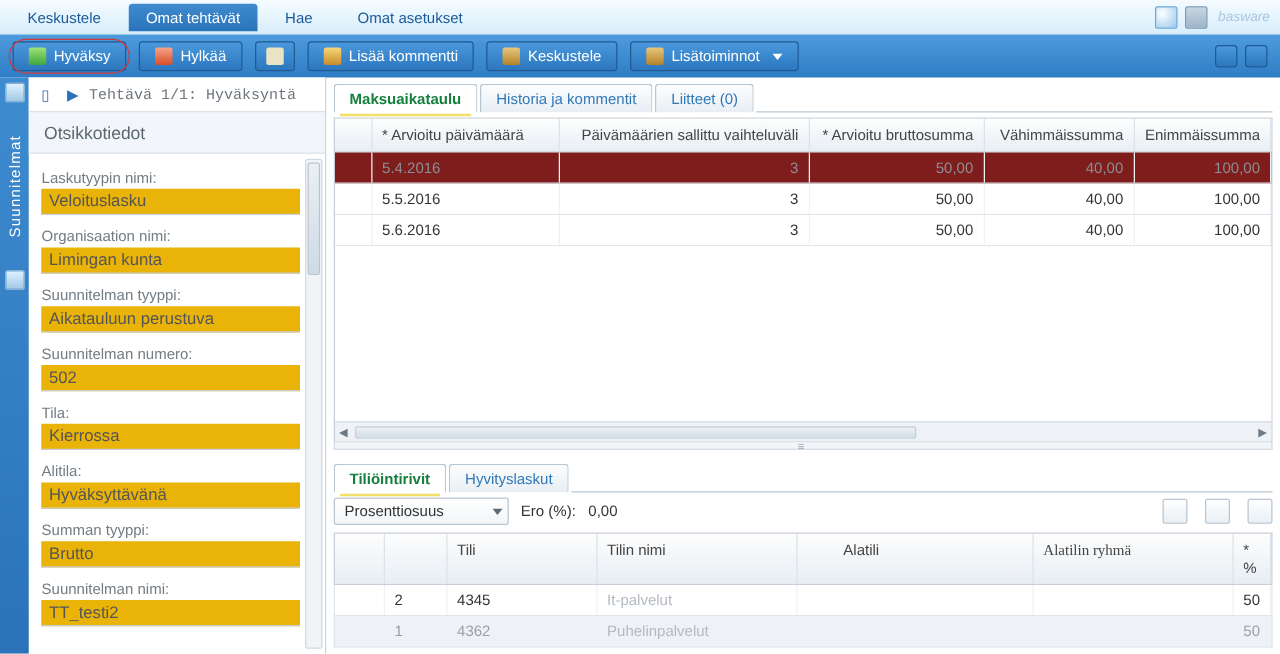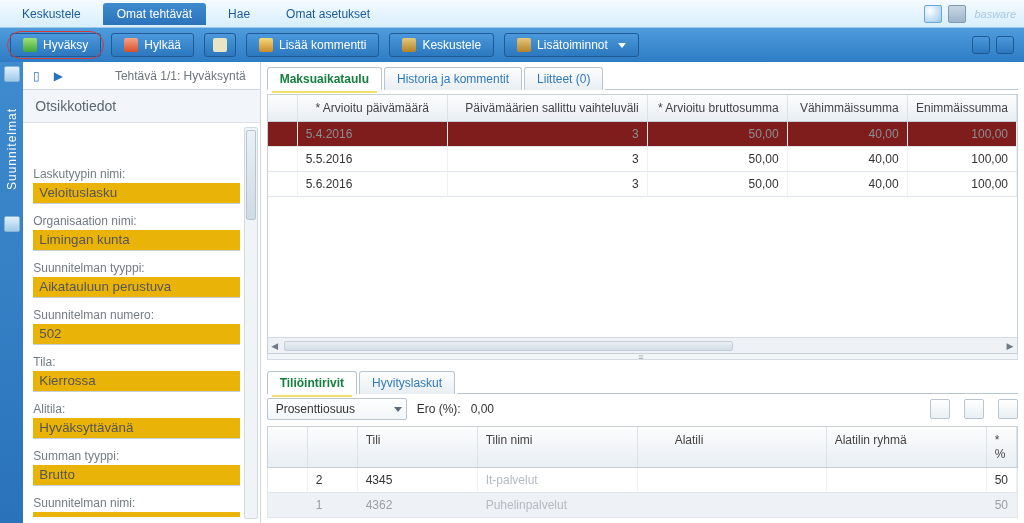--- a/index.html
+++ b/index.html
@@ -34,43 +34,43 @@
   
   .main { display: flex; height: calc(523px - 62px); }
   .rail { width: 24px; background: linear-gradient(#3f8bcf,#2a73bb); display:flex; flex-direction: column; align-items: center; padding-top: 4px; gap: 18px;}
   .rail-label { writing-mode: vertical-rl; transform: rotate(180deg); color:#fff; font-size: 12px; letter-spacing: 1px; padding: 8px 0;}
   .rail-icon { width:16px;height:16px;background:linear-gradient(#dff1ff,#a2c9e6);border:1px solid #86b4d8;border-radius:2px;}
 
   
   .left-panel { width: 245px; border-right: 1px solid #cfd6de; display:flex; flex-direction: column; }
   .task-bar { display:flex; align-items:center; height: 28px; border-bottom:1px solid #cfd6de; background:#fff; padding: 0 4px;}
   .task-bar .nav-icon { width:18px;height:18px; display:inline-flex;align-items:center;justify-content:center;color:#2a73bb; margin-right:4px; border:1px solid transparent;}
-  .task-bar .task-text { flex:1; text-align:right; color:#6d767e; padding-right:10px; }
+  .task-bar .task-text { flex:1; text-align:left; color:#6d767e; padding-right:10px;font-family:Liberation Mono, monospace; }
   .panel-title { background:#f2f6fa; border-bottom:1px solid #dbe2e9; padding:8px 12px; font-size:14px; color:#5a6770;}
   .panel-body { position:relative; flex:1; overflow:hidden; }
-  .panel-scroll { position:absolute; left:8px; right:18px; top:6px; bottom:6px; overflow:hidden;margin-top:32px;}
+  .panel-scroll { position:absolute; left:8px; right:18px; top:6px; bottom:6px; overflow:hidden;}
   .field-group { margin: 6px 2px 10px 2px; }
   .field-label { color:#737c83; margin-bottom:2px; }
   .field-value { display:block; width: 100%; border:none; border-bottom: 1px solid #c7d0d8; background: #eab308; padding: 2px 2px 3px 6px; color:#555; }
   .scroll-track { position:absolute; right:2px; top:4px; bottom:4px; width:14px; background:#f1f4f7;border:1px solid #d2dae1;border-radius:2px;}
   .scroll-thumb { position:absolute; left:1px; right:1px; top:2px; height: 90px; background:linear-gradient(#eaf0f5,#cfdae3);border:1px solid #b7c5d1;border-radius:2px;}
 
   
   .right-panel { flex:1; display:flex; flex-direction:column; padding: 4px 6px 0 6px; }
 
   .tabstrip { display:flex; align-items:flex-end; gap:0; height:24px; margin-bottom:4px; }
   .rtab { padding:4px 12px; border:1px solid #b8c6d2; border-bottom:none; background:linear-gradient(#fdfdfd,#e8eef4); color:#3079b9; border-radius:3px 3px 0 0; margin-right:2px; cursor:pointer;}
   .rtab.active { background:#fff; color:#15803d; font-weight:bold; position: relative; }
   .rtab.active::after { content:""; position:absolute; left:4px; right:4px; bottom:-3px; height:2px; background:#f3e06a;}
   .tabline { border-bottom:1px solid #b8c6d2; flex:1; height:1px; align-self:flex-end; margin-bottom:0;}
 
   
   .grid-wrap { border:1px solid #c7d0d8; background:#fff; }
   .grid-head { display:flex; background:linear-gradient(#fdfdfd,#e8eef4); border-bottom:1px solid #c7d0d8; }
-  .gh { padding:6px 8px; border-right:1px solid #dbe2e9; color:#444;text-align:center; }
+  .gh { padding:6px 8px; border-right:1px solid #dbe2e9; color:#444; }
   .gh:first-child{width:30px;border-right:1px solid #dbe2e9;}
   .c-date{width:150px;}
   .c-range{width:200px;text-align:right;}
   .c-gross{width:140px;text-align:right;}
   .c-min{width:120px;text-align:right;}
   .c-max{flex:1;text-align:right;}
   .grid-body .grow { display:flex; border-bottom:1px solid #e0e6ec; }
   .grow .gc { padding:5px 8px; border-right:1px solid #eef2f5; }
   .grow .gc.ghidx{width:30px;}
   .grow.sel { background:#7f1d1d; color:#8a8f93;}
@@ -90,21 +90,21 @@
   .toolbtn { width:20px;height:20px;border:1px solid #b9c5d0;background:linear-gradient(#fff,#e9eff4);border-radius:2px; margin-left:4px;}
 
   
   .tili-head { display:flex; background:linear-gradient(#fdfdfd,#e8eef4);border:1px solid #c7d0d8;border-bottom:1px solid #c7d0d8;}
   .th { padding:6px 8px; border-right:1px solid #dbe2e9; color:#444;}
   .th-idx{width:40px;}
   .th-empty{width:50px;}
   .th-tili{width:120px;}
   .th-name{width:160px;}
   .th-ala{width:160px;margin-left:29px;}
-  .th-grp{width:160px;}
+  .th-grp{width:160px;font-family:Liberation Serif, serif;}
   .th-pct{flex:1;text-align:left;}
   .tili-body .trow{display:flex;border:1px solid #e0e6ec;border-top:none;}
   .trow .tc{padding:5px 8px;border-right:1px solid #eef2f5;}
   .trow.sel{background:#eef2f6;color:#9aa0a6;}
   .dim{color:#b3bac1;}
 
 </style>
 </head>
 <body>
 

